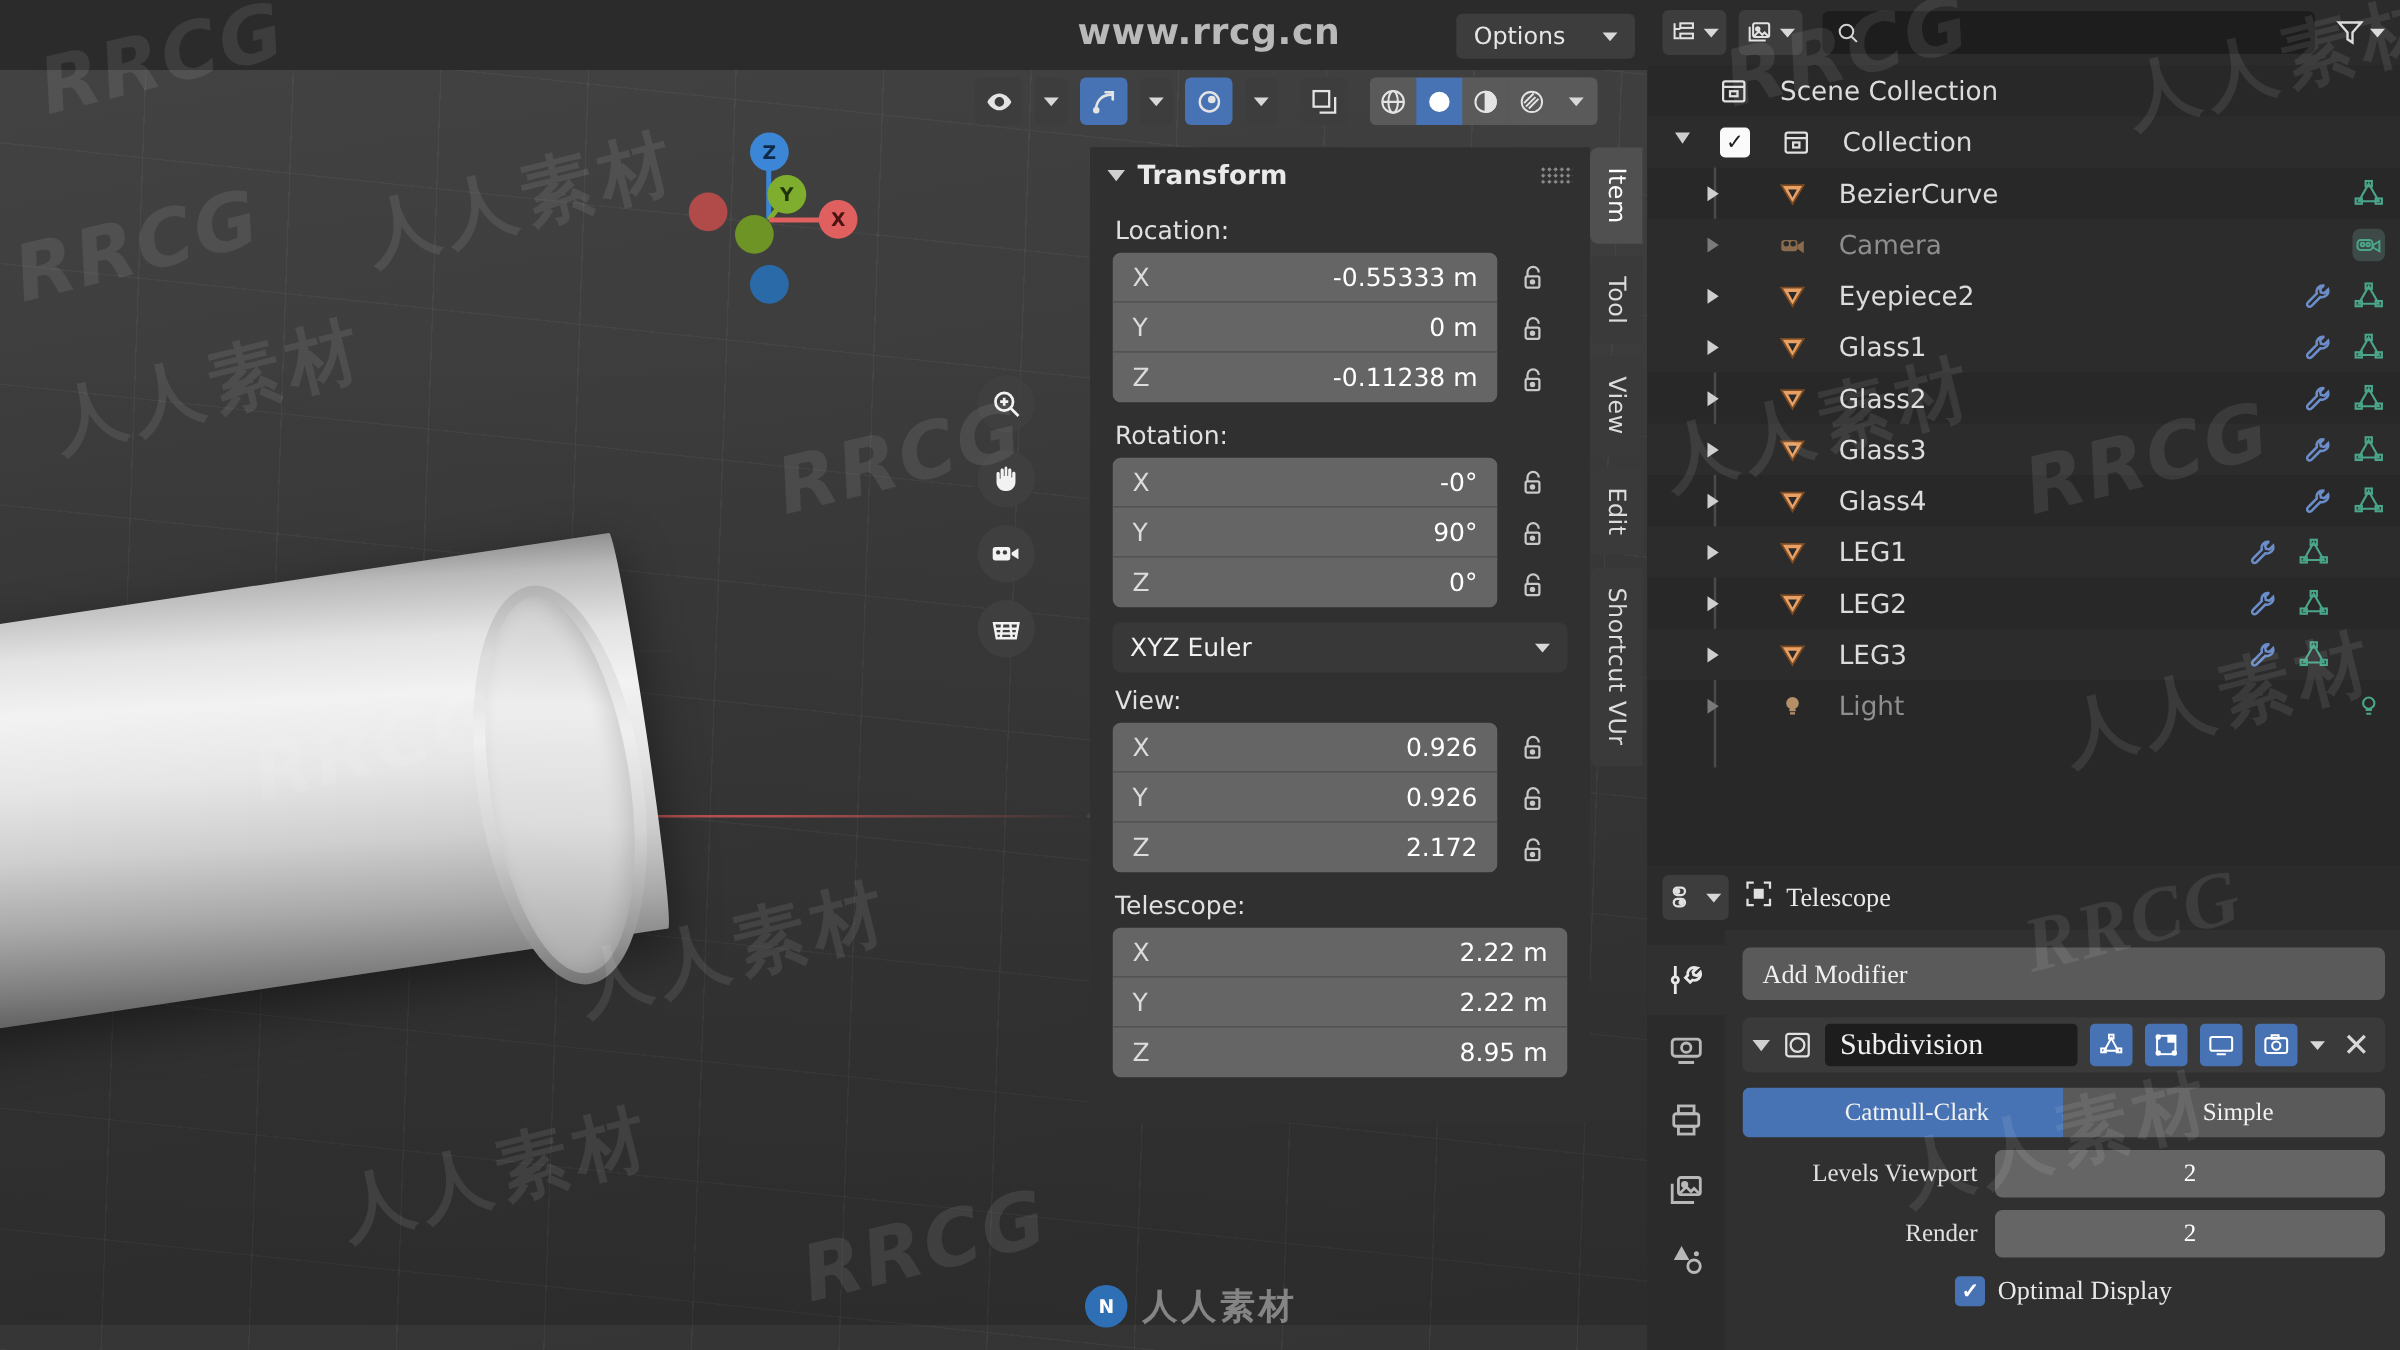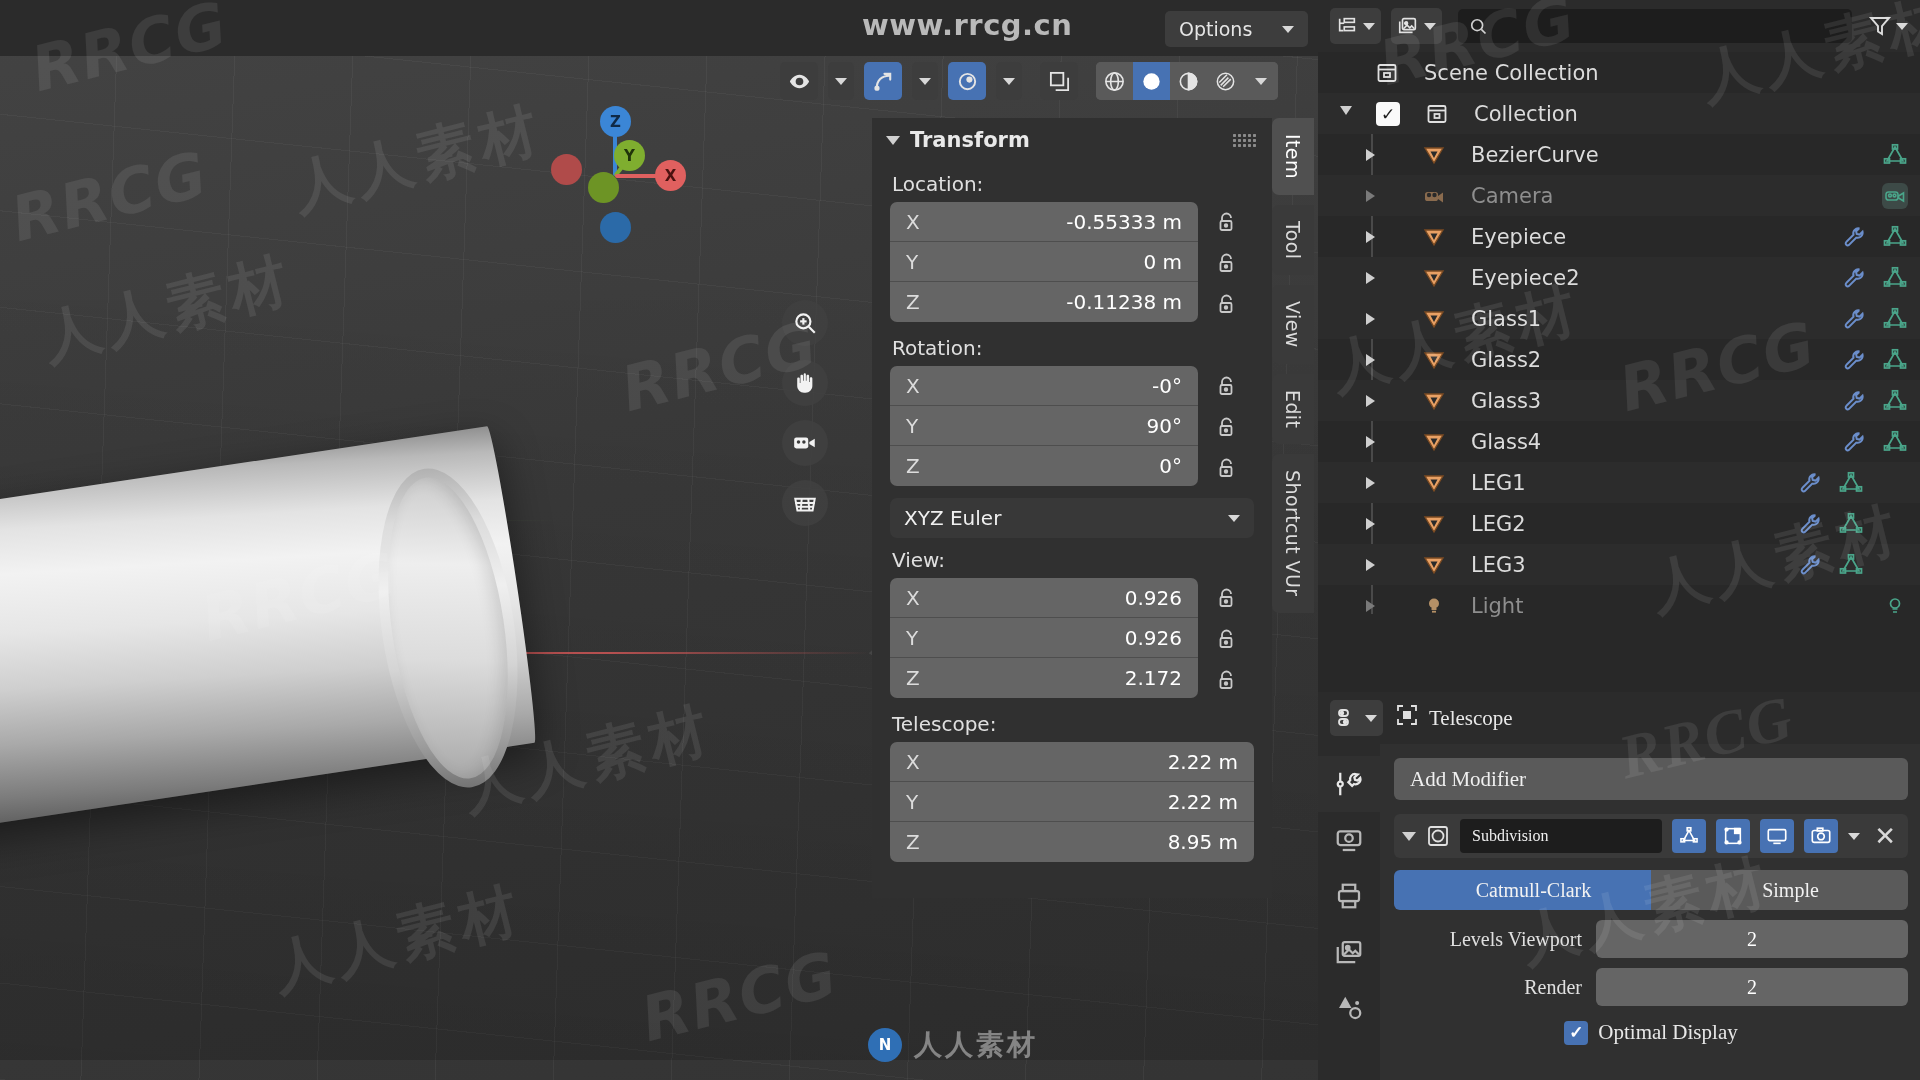--- a/index.html
+++ b/index.html
@@ -231,21 +231,21 @@
   .add-mod {
     height: 42px; background: #5a5a5a; border-radius: 6px; display: flex; align-items: center;
     padding: 0 16px; color: #f0f0f0; font-size: 21px;
   }
   .mod-head {
     margin-top: 14px; height: 44px; background: #3a3a3a; border-radius: 6px;
     display: flex; align-items: center; gap: 10px; padding: 0 8px;
   }
   .mod-name {
     flex: 1; height: 34px; background: #1d1d1d; border-radius: 4px; display: flex; align-items: center;
-    padding: 0 12px; color: #f0f0f0; font-size: 16px;
+    padding: 0 12px; color: #f0f0f0; font-size: 24px;
   }
   .mod-toggle { width: 34px; height: 34px; border-radius: 4px; display: flex; align-items: center; justify-content: center; color: #ffffff; }
   .mod-toggle.on { background: #4772b3; }
   .mod-toggle svg { width: 22px; height: 22px; }
   .mod-x { color: #d8d8d8; font-size: 26px; padding: 0 4px; }
   .seg { margin-top: 12px; display: flex; border-radius: 6px; overflow: hidden; }
   .seg-btn { flex: 1; height: 40px; display: flex; align-items: center; justify-content: center;
              background: #5a5a5a; color: #f2f2f2; font-size: 20px; padding-left: 22px; }
   .seg-btn.on { background: #4772b3; }
   .prow { margin-top: 10px; display: flex; align-items: center; gap: 14px; }
@@ -694,45 +694,20 @@
                 <svg viewBox="0 0 24 24" fill="none" stroke="#4aa58a" stroke-width="1.6">
                   <rect x="3" y="8" width="12" height="8" rx="2.6"></rect>
                   <path d="M15.5 12l5-3v8l-5-3z"></path>
                   <circle cx="7" cy="11.5" r="1.4"></circle>
                   <circle cx="11.5" cy="11.5" r="1.4"></circle>
                 </svg>
               </span>
           </span>
         </div>
 
-        <div class="ol-row">
-          <span class="ol-disc" style="margin-left:38px"></span>
-          <span class="ol-icon" style="margin-left:22px">
-            <svg viewBox="0 0 24 24">
-                <path d="M3 5h18L12 20z" fill="#e8a064" stroke="#7a4a22" stroke-width="1.4"></path>
-                <path d="M8.5 8.5h7L12 15z" fill="#2a2a2a"></path>
-              </svg>
-          </span>
-          <span class="ol-name">Eyepiece</span>
-          <span class="ol-right">
-            <span class="ol-icon">
-                <svg viewBox="0 0 24 24" fill="none" stroke="#6b8ecb" stroke-width="2">
-                  <path d="M16.5 3.5a5 5 0 00-6 6.3l-7 7a2 2 0 102.8 2.8l7-7a5 5 0 006.2-6l-3 3-2.8-.6-.6-2.8 3-2.7z"></path>
-                </svg>
-              </span>
-            <span class="ol-icon">
-                <svg viewBox="0 0 24 24" fill="none" stroke="#4aa58a" stroke-width="1.7">
-                  <path d="M12 4l8 14H4z"></path>
-                  <rect x="9.5" y="1.8" width="5" height="4.2"></rect>
-                  <rect x="1.5" y="15.8" width="5" height="4.2"></rect>
-                  <rect x="17.5" y="15.8" width="5" height="4.2"></rect>
-                </svg>
-              </span>
-          </span>
-        </div>
 
         <div class="ol-row alt">
           <span class="ol-disc" style="margin-left:38px"></span>
           <span class="ol-icon" style="margin-left:22px">
             <svg viewBox="0 0 24 24">
                 <path d="M3 5h18L12 20z" fill="#e8a064" stroke="#7a4a22" stroke-width="1.4"></path>
                 <path d="M8.5 8.5h7L12 15z" fill="#2a2a2a"></path>
               </svg>
           </span>
           <span class="ol-name">Eyepiece2</span>

